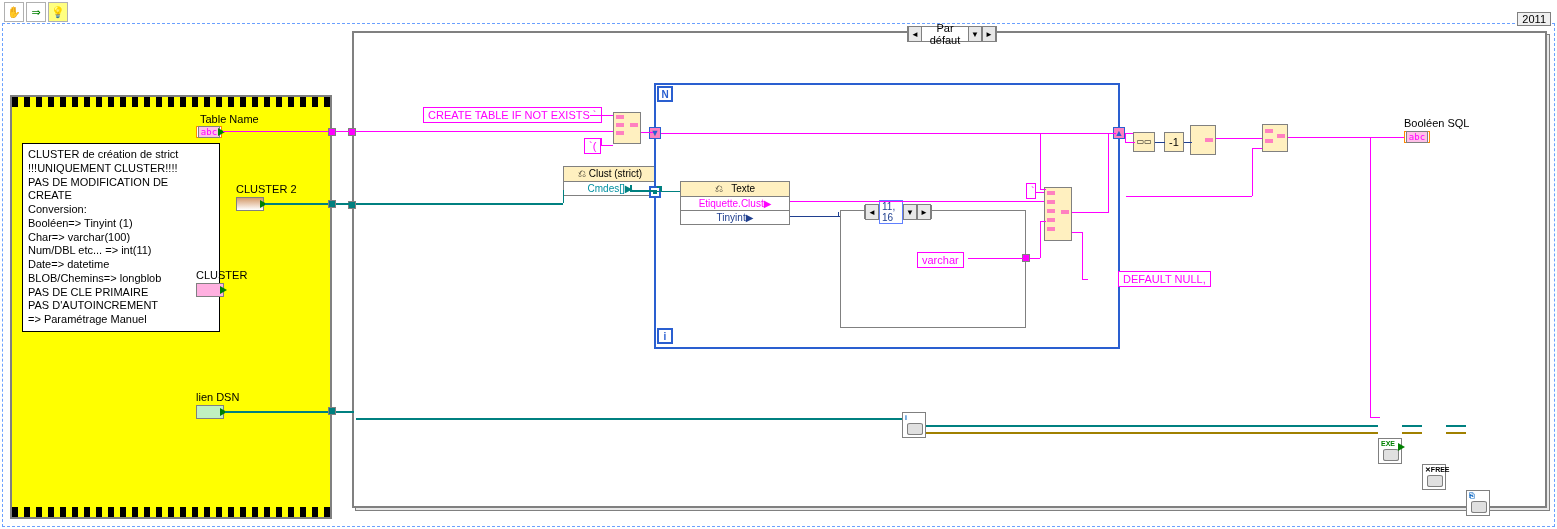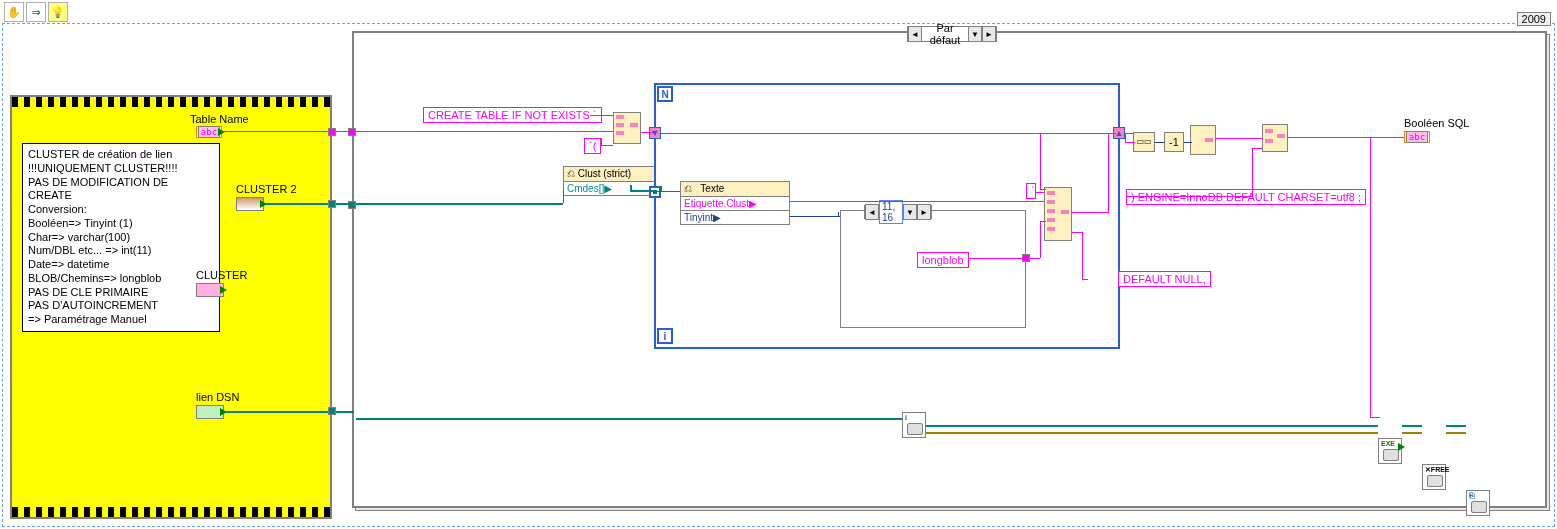--- a/index.html
+++ b/index.html
@@ -18,21 +18,21 @@
   .term{border:1px solid #ff8800;background:#fff;display:flex;align-items:center;justify-content:center}
   .term-abc{font-family:monospace;font-size:9px;color:#ff00ff;background:#ffc0e8;border:1px solid #808080;padding:0 2px}
   .cluster-term{border:1px solid #808080;background:#fff;display:flex;align-items:center;justify-content:center}
   .pink-fill{background:#ffb0e0}
   .tool-btn{width:18px;height:18px;border:1px solid #b0b0b0;background:#fff;display:inline-flex;align-items:center;justify-content:center;margin-right:2px}
   .arrow-r{width:0;height:0;border-top:4px solid transparent;border-bottom:4px solid transparent;border-left:7px solid #008000}
   .year-box{border:1px solid #808080;background:#f0f0f0;padding:0 4px;font-size:11px}
   .selector{border:1px solid #808080;background:#fff;display:flex;align-items:center;font-size:11px}
   .sel-btn{width:12px;height:14px;border:1px solid #808080;background:#e8e8e8;display:flex;align-items:center;justify-content:center;font-size:8px}
   .enum-box{background:#fff;border:1px solid #6080ff;color:#204090;font-size:10px;padding:0 2px;display:flex;align-items:center}
-  .ctl-row{border:1px solid #808080;border-top:none;background:#fff;font-size:10px;padding:1px 3px;display:flex;align-items:center;justify-content:flex-start}
+  .ctl-row{border:1px solid #808080;border-top:none;background:#fff;font-size:10px;padding:1px 3px;display:flex;align-items:center;justify-content:center}
   .ctl-row:first-child{border-top:1px solid #808080}
   .ctl-row.pink{color:#ff00ff}
   .ctl-row.teal{color:#0090a0}
   .loop-term{width:16px;height:16px;border:2px solid #2a5fd0;background:#fff;display:flex;align-items:center;justify-content:center;font-weight:bold;color:#2a5fd0;font-size:10px}
   .small-node{border:1px solid #808080;background:#fff0c0}
   .db-node{width:24px;height:26px;border:1px solid #808080;background:#fff;position:relative}
   .db-cyl{position:absolute;left:4px;bottom:2px;width:14px;height:10px;border:1px solid #808080;border-radius:3px/2px;background:#e0e0e0}
   .db-tag{position:absolute;top:1px;left:2px;font-size:7px;font-weight:bold;color:#008000}
   
   .w{position:absolute;background:#ff00ff}
@@ -45,47 +45,47 @@
 
 <div class="canvas">
 
   <div class="abs" style="left:4px;top:2px;display:flex">
     <div class="tool-btn">✋</div>
     <div class="tool-btn" style="color:#008000">⇒</div>
     <div class="tool-btn" style="background:#ffff80">💡</div>
   </div>
 
   <div class="abs dash-outer" style="left:2px;top:23px;width:1553px;height:504px"></div>
-  <div class="abs year-box" style="right:6px;top:12px">2009</div>
+  <div class="abs year-box" style="right:6px;top:12px">2011</div>
 
   <div class="abs yellow-panel" style="left:10px;top:95px;width:322px;height:424px">
     <div class="film-edge" style="top:0"></div>
     <div class="film-edge" style="bottom:0"></div>
   </div>
 
   <div class="abs comment-box" style="left:22px;top:143px;width:198px">
-    <div>CLUSTER de création de lien</div>
+    <div>CLUSTER de création de strict</div>
     <div></div>
     <div>!!!UNIQUEMENT CLUSTER!!!!</div>
     <div>PAS DE MODIFICATION DE CREATE</div>
     <div></div>
     <div>Conversion:</div>
     <div>Booléen=&gt; Tinyint (1)</div>
     <div>Char=&gt; varchar(100)</div>
     <div>Num/DBL etc... =&gt; int(11)</div>
     <div>Date=&gt; datetime</div>
     <div>BLOB/Chemins=&gt; longblob</div>
     <div></div>
     <div>PAS DE CLE PRIMAIRE</div>
     <div>PAS D'AUTOINCREMENT</div>
     <div></div>
     <div>=&gt; Paramétrage Manuel</div>
   </div>
 
-  <div class="abs label" style="left:190px;top:113px">Table Name</div>
+  <div class="abs label" style="left:200px;top:113px">Table Name</div>
   <div class="abs term" style="left:196px;top:126px;width:26px;height:12px">
     <span class="term-abc">abc</span>
     <span style="position:absolute;right:-4px" class="arrow-r"></span>
   </div>
 
   <div class="abs label" style="left:236px;top:183px">CLUSTER 2</div>
   <div class="abs cluster-term" style="left:236px;top:197px;width:28px;height:14px;background:linear-gradient(#d49a6a,#fff)">
     <span style="position:absolute;right:-4px" class="arrow-r"></span>
   </div>
 
@@ -158,38 +158,37 @@
     </div>
   </div>
 
   <div class="abs gray-bd" style="left:840px;top:210px;width:186px;height:118px"></div>
   <div class="abs selector" style="left:864px;top:205px;width:68px;height:14px">
     <div class="sel-btn">◄</div>
     <div class="enum-box" style="flex:1;justify-content:center">11, 16</div>
     <div class="sel-btn">▼</div>
     <div class="sel-btn">►</div>
   </div>
-  <div class="abs constant-box" style="left:917px;top:252px">longblob</div>
+  <div class="abs constant-box" style="left:917px;top:252px">varchar</div>
 
   <div class="abs" style="left:1022px;top:254px;width:8px;height:8px;background:#ff00ff;border:1px solid #808080"></div>
 
   <div class="abs constant-box" style="left:1026px;top:183px;width:10px;text-align:center">`</div>
 
   <div class="abs small-node" style="left:1044px;top:187px;width:28px;height:54px">
     <div style="position:absolute;left:2px;top:3px;width:8px;height:4px;background:#ff80c0"></div>
     <div style="position:absolute;left:2px;top:12px;width:8px;height:4px;background:#ff80c0"></div>
     <div style="position:absolute;left:2px;top:21px;width:8px;height:4px;background:#ff80c0"></div>
     <div style="position:absolute;left:2px;top:30px;width:8px;height:4px;background:#ff80c0"></div>
     <div style="position:absolute;left:2px;top:39px;width:8px;height:4px;background:#ff80c0"></div>
     <div style="position:absolute;right:2px;top:22px;width:8px;height:4px;background:#ff80c0"></div>
   </div>
 
   <div class="abs constant-box" style="left:1118px;top:271px">DEFAULT NULL,</div>
 
-  <div class="abs constant-box" style="left:1126px;top:189px">) ENGINE=InnoDB  DEFAULT CHARSET=utf8 ;</div>
 
   <div class="abs small-node" style="left:1133px;top:132px;width:22px;height:20px">
     <div style="font-size:8px;text-align:center;line-height:18px">▭▭</div>
   </div>
   <div class="abs small-node" style="left:1164px;top:132px;width:20px;height:20px;display:flex;align-items:center;justify-content:center">-1</div>
   <div class="abs small-node" style="left:1190px;top:125px;width:26px;height:30px">
      <div style="position:absolute;right:2px;top:12px;width:8px;height:4px;background:#ff80c0"></div>
   </div>
   <div class="abs small-node" style="left:1262px;top:124px;width:26px;height:28px">
     <div style="position:absolute;left:2px;top:4px;width:8px;height:4px;background:#ff80c0"></div>

